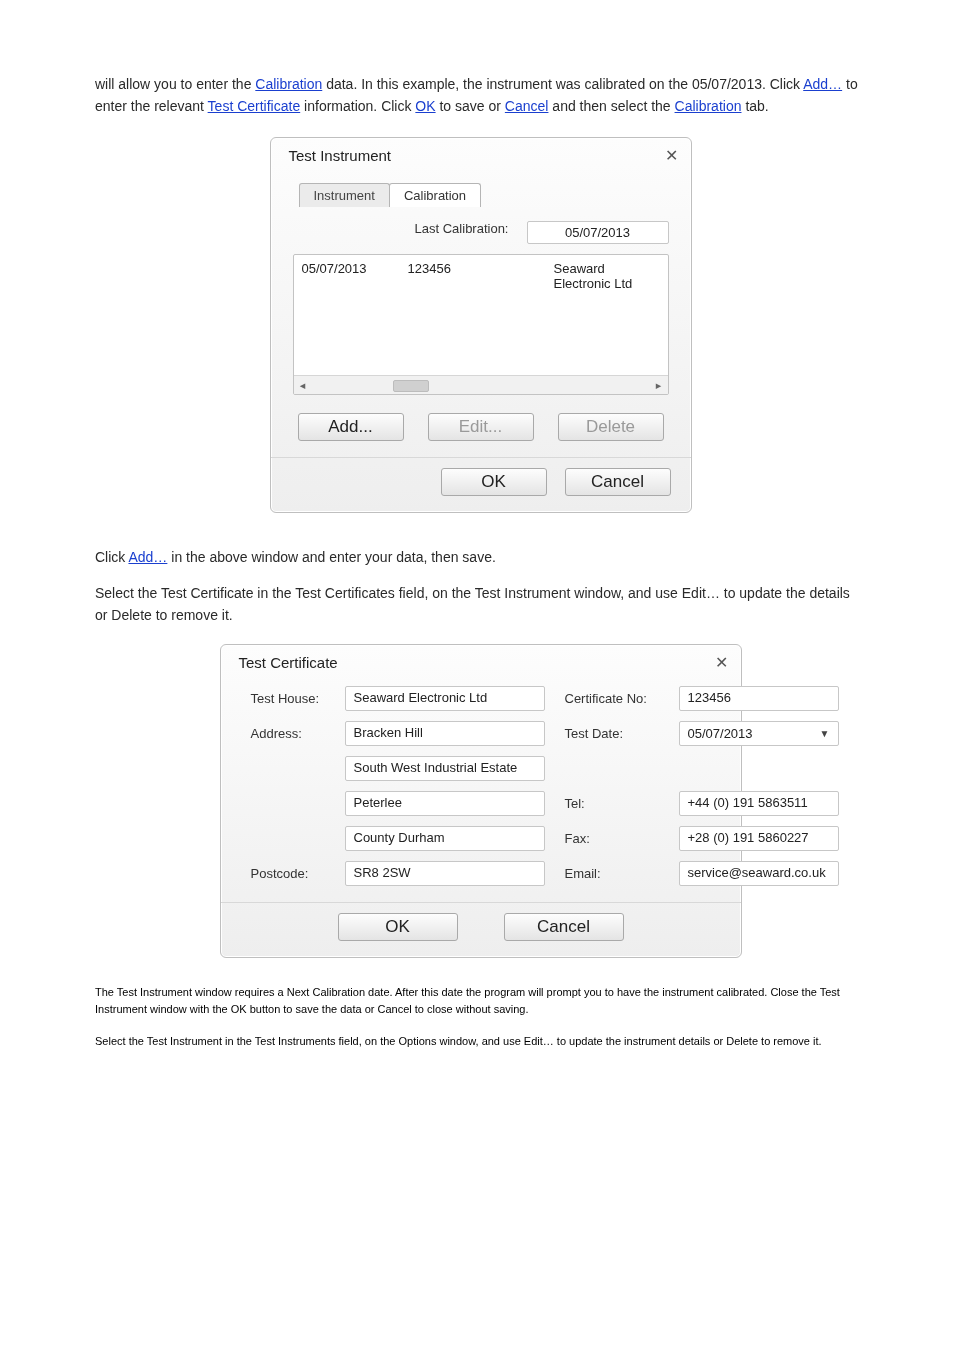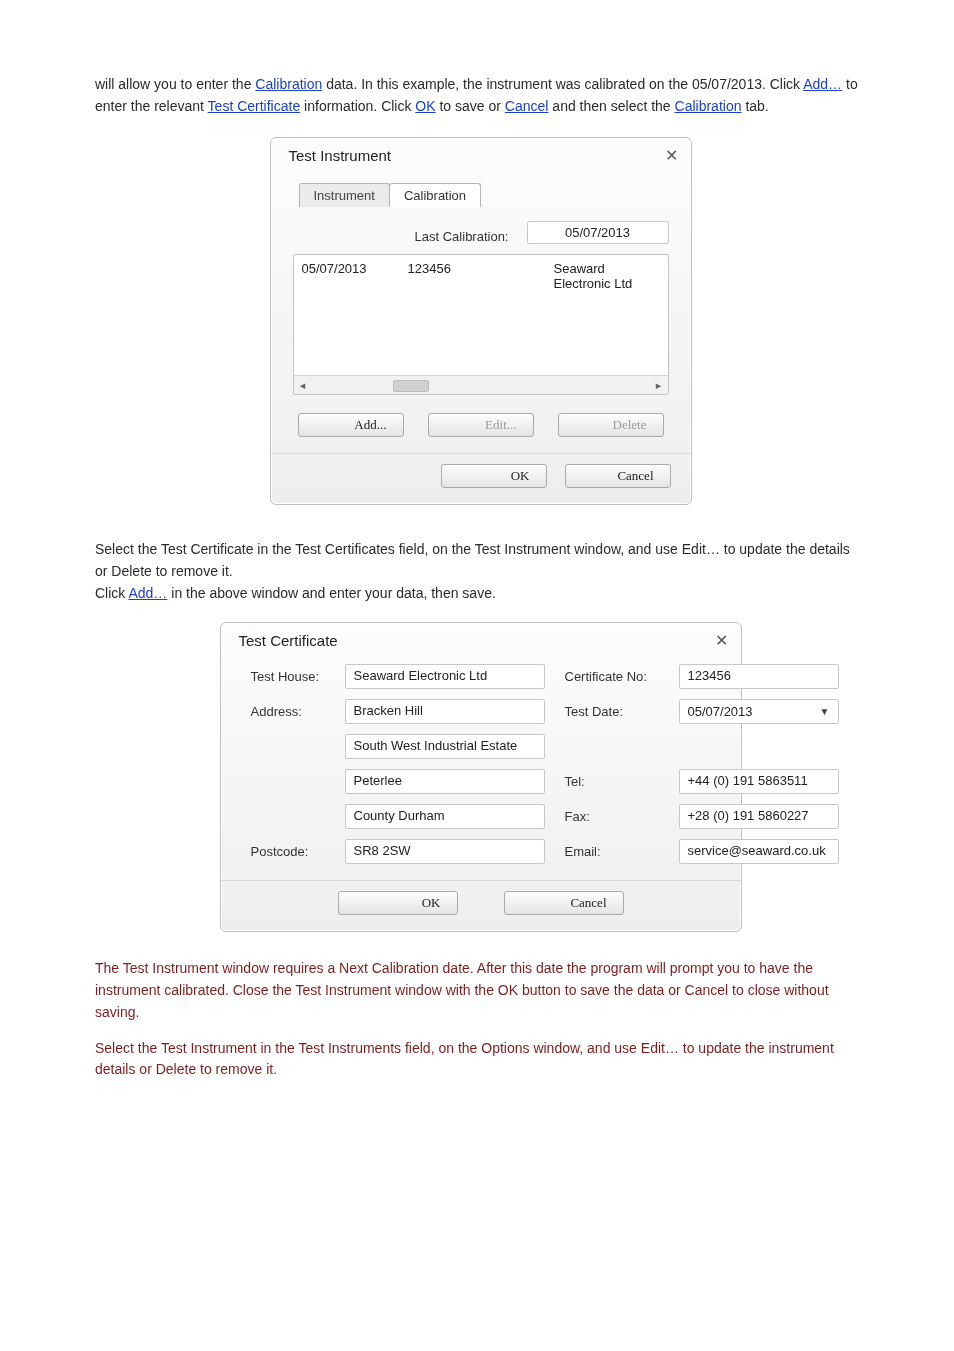--- a/index.html
+++ b/index.html
@@ -13,21 +13,21 @@
              padding:8px 12px 4px 18px;font-size:15px;color:#222;}
   .dlg-close{font-size:16px;color:#555;}
   .dlg-body{padding:10px 22px 16px 22px;}
   
   .tabrow{display:flex;align-items:flex-end;margin:4px 0 14px 6px;font-size:13px;}
   .tab{border:1px solid #b5b5b5;border-bottom:none;background:#f7f7f7;padding:4px 14px;
        border-radius:3px 3px 0 0;margin-right:-1px;color:#333;}
   .tab.inactive{background:#ebebeb;color:#444;}
   .tab.active{background:#fff;position:relative;z-index:2;}
   
-  .row{display:flex;align-items:flex-end;font-size:13px;margin-bottom:10px;}
+  .row{display:flex;align-items:flex-start;font-size:13px;margin-bottom:10px;}
   .lbl-left{width:150px;color:#333;text-align:left;}
   .lbl-right{width:120px;text-align:right;color:#333;margin-left:auto;}
   .val-box{border:1px solid #c7c7c7;background:#fff;padding:3px 10px;min-width:120px;
            text-align:center;font-size:13px;color:#222;border-radius:2px;}
   
   .tbl-wrap{border:1px solid #c3c3c3;background:#fff;border-radius:2px;overflow:hidden;}
   .tbl-head{display:flex;background:linear-gradient(#fbfbfb,#e9e9e9);
             border-bottom:1px solid #cfcfcf;font-size:13px;color:#222;}
   .tbl-head div{padding:5px 8px;border-right:1px solid #d6d6d6;}
   .tbl-body{min-height:120px;}
@@ -38,35 +38,35 @@
   .col-centre{flex:1;}
   
   .hscroll{display:flex;align-items:center;justify-content:space-between;
            border-top:1px solid #d6d6d6;background:#f1f1f1;height:18px;font-size:11px;color:#666;}
   .hscroll .arrow{width:18px;text-align:center;}
   .hscroll .track{flex:1;position:relative;height:10px;}
   .hscroll .thumb{position:absolute;left:24%;top:0;height:10px;width:34px;background:#d0d0d0;
                   border:1px solid #bcbcbc;border-radius:2px;}
   
   .btnrow{display:flex;justify-content:center;gap:24px;margin-top:18px;}
-  .btn{min-width:72px;padding:3px 16px;font-size:13px;border:1px solid #a9a9a9;
-       border-radius:3px;background:linear-gradient(#fdfdfd,#e4e4e4);color:#222;text-align:right;font-family:Liberation Serif, serif;}
+  .btn{min-width:72px;padding:3px 16px;font-size:17px;border:1px solid #a9a9a9;
+       border-radius:3px;background:linear-gradient(#fdfdfd,#e4e4e4);color:#222;text-align:center;}
   .btn.disabled{color:#9a9a9a;}
   .dlg-foot{display:flex;justify-content:flex-end;gap:18px;padding:10px 20px 16px 20px;
             border-top:1px solid #d8d8d8;}
   
   .cert-grid{display:grid;grid-template-columns:90px 200px 110px 160px;
              column-gap:12px;row-gap:10px;font-size:13px;align-items:center;}
   .cert-grid .lab{color:#333;margin-left:8px;}
   .inp{border:1px solid #c7c7c7;background:#fff;padding:3px 8px;font-size:13px;color:#222;
        border-radius:2px;min-height:17px;}
   .inp.date{display:flex;justify-content:space-between;align-items:center;}
   .dd-arrow{font-size:10px;color:#444;}
   .midtext{font-size:14px;line-height:1.55;color:#2a2a2a;margin:34px 0 18px 0;}
-  .bottomtext{font-size:14px;line-height:1.55;color:#7f1d1d;margin-top:26px;}
+  .bottomtext{font-size:11px;line-height:1.55;color:#000000;margin-top:26px;}
 </style>
 </head>
 <body>
 
 <div class="page">
 
   <p class="intro">
     <span>will allow you to enter the </span>
     <a>Calibration</a>
     <span> data. In this example, the instrument was calibrated on the 05/07/2013. Click </span>
@@ -121,26 +121,26 @@
         <div class="btn disabled">Delete</div>
       </div>
     </div>
     <div class="dlg-foot">
       <div class="btn">OK</div>
       <div class="btn">Cancel</div>
     </div>
   </div>
 
   <div class="midtext">
-    <p style="margin:0;">Select the Test Certificate in the Test Certificates field, on the Test Instrument window, and use Edit… to update the details or Delete to remove it.</p>
     <p style="margin:0 0 14px 0;">
       <span>Click </span>
       <a style="color:#1a3fcf;text-decoration:underline;">Add…</a>
       <span> in the above window and enter your data, then save.</span>
     </p>
+    <p style="margin:0;">Select the Test Certificate in the Test Certificates field, on the Test Instrument window, and use Edit… to update the details or Delete to remove it.</p>
   </div>
 
   <div class="dialog" style="width:520px;margin:14px auto 0 auto;">
     <div class="dlg-title">
       <span>Test Certificate</span>
       <span class="dlg-close">✕</span>
     </div>
     <div class="dlg-body">
       <div class="cert-grid">
         <div class="lab">Test House:</div>

